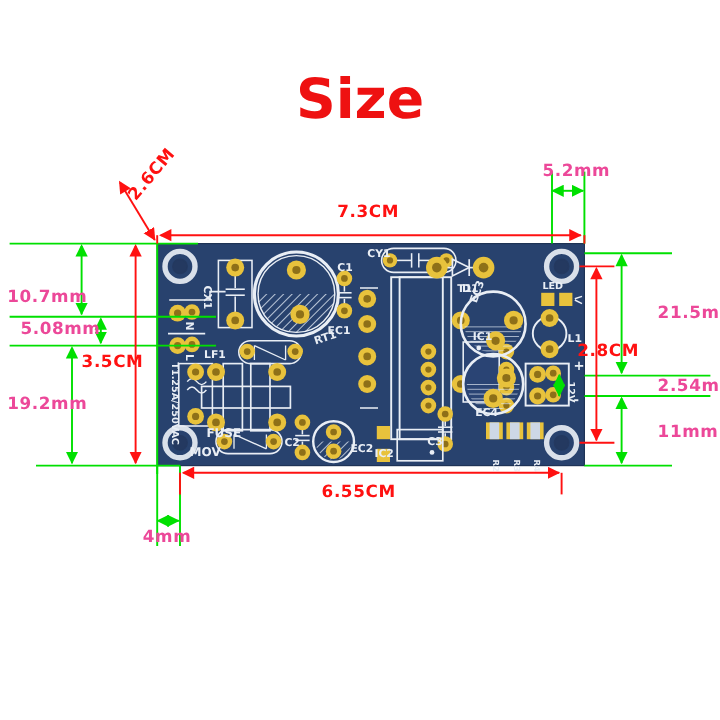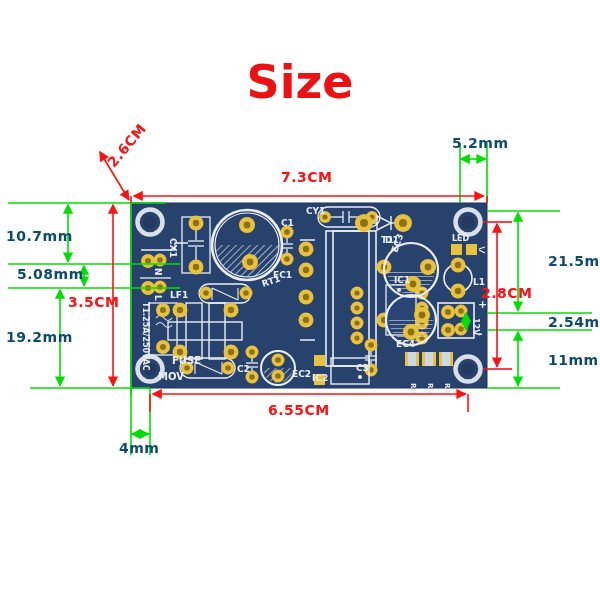--- a/index.html
+++ b/index.html
@@ -13,21 +13,21 @@
     position:absolute;left:0;top:55px;width:600px;text-align:center;
     color:#ee1111;font-size:46px;font-weight:700;letter-spacing:0px;
     font-family:"DejaVu Sans","Liberation Sans",sans-serif;
   }
   svg{position:absolute;left:0;top:0;}
   .dimlabel{
     position:absolute;white-space:nowrap;
     font-family:"DejaVu Sans","Liberation Sans",sans-serif;
     font-size:14px;font-weight:700;letter-spacing:0.5px;
   }
-  .green{color:#0c4a6e;}
+  .green{color:#ec4899;}
   .red{color:#ff1111;}
   .rot{transform-origin:left top;}
 </style>
 </head>
 <body>
 
 <div id="stage">
 
   <div id="title">Size</div>
 
@@ -403,21 +403,21 @@
       <line x1="497" y1="224" x2="497" y2="367" marker-start="url(#ar-rs)" marker-end="url(#ar-r)"></line>
       <line x1="483" y1="222" x2="512" y2="222"></line>
       <line x1="483" y1="369" x2="512" y2="369"></line>
 
       <line x1="153" y1="394" x2="466" y2="394" marker-start="url(#ar-rs)" marker-end="url(#ar-r)"></line>
       <line x1="150" y1="394" x2="150" y2="412"></line>
       <line x1="468" y1="394" x2="468" y2="412"></line>
     </g>
   </svg>
 
-  <div class="dimlabel green" style="left:6px;  top:228px;">10.7mm</div>
+  <div class="dimlabel green" style="left:6px;  top:240px;">10.7mm</div>
   <div class="dimlabel green" style="left:17px;  top:266px;">5.08mm</div>
   <div class="dimlabel green" style="left:6px;  top:329px;text-align:right;">19.2mm</div>
   <div class="dimlabel red" style="left:68px; top:294px;">3.5CM</div>
 
   <div class="dimlabel green" style="left:452px;top:135px;">5.2mm</div>
   <div class="dimlabel green" style="left:548px;top:253px;">21.5mm</div>
   <div class="dimlabel red" style="left:481px;top:285px;">2.8CM</div>
   <div class="dimlabel green" style="left:548px;top:314px;">2.54mm</div>
   <div class="dimlabel green" style="left:548px;top:352px;text-align:center;">11mm</div>
 

